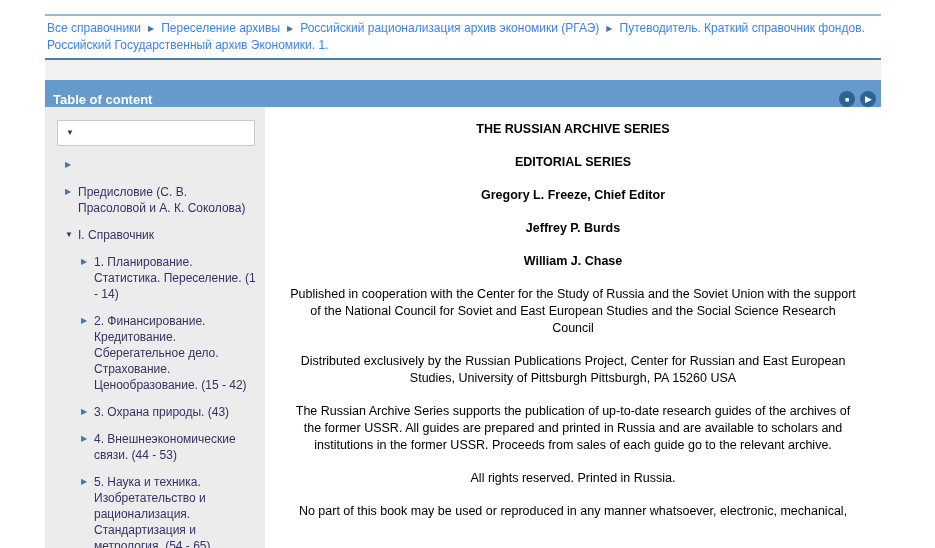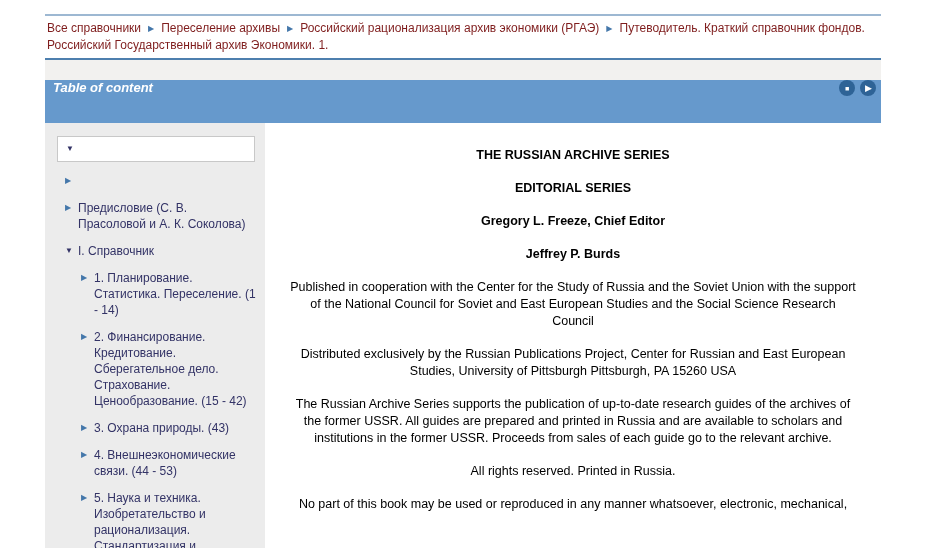--- a/index.html
+++ b/index.html
@@ -20,46 +20,45 @@
     border-top: 2px solid #9db8d2;
   }
   
   .breadcrumb {
     padding: 4px 2px 5px 2px;
     font-size: 12px;
     line-height: 16px;
     color: #336699;
   }
   .breadcrumb a {
-    color: #7f1d1d;
+    color: #3b82f6;
     text-decoration: none;
     cursor: pointer;
   }
   .crumb-sep {
     display: inline-block;
     color: #4477aa;
     font-size: 8px;
     margin: 0 7px;
     vertical-align: 1px;
   }
   .breadcrumb-rule {
     height: 0;
     border-top: 2px solid #4d7fae;
   }
   .pre-bar-strip {
     height: 20px;
     background: #f2f1ef;
   }
   
   .toc-bar {
-    height: 43px;
+    height: 27px;
     background: #6699cc;
     display: flex;
-    align-items: flex-start;
-    font-style: italic;
+    align-items: flex-end;
   }
   .toc-bar .title {
     color: #ffffff;
     font-weight: bold;
     font-size: 13px;
     padding-left: 8px;
     flex: 1;
   }
   .bar-btn {
     width: 16px; height: 16px;
@@ -119,21 +118,21 @@
   .content {
     flex: 1;
     background: #ffffff;
     padding: 12px 25px 0 25px;
     text-align: center;
     color: #000000;
     font-size: 12.5px;
     overflow: hidden;
   }
   .content .block {
-    margin: 12px 0 16px 0;
+    margin: 2px 0 16px 0;
     line-height: 17px;
   }
   .content .heading { font-weight: bold; }
 </style>
 </head>
 <body>
 
 <div class="page">
   <div class="top-rule"></div>
 
@@ -192,20 +191,21 @@
         <span>5. Наука и техника. Изобретательство и рационализация. Стандартизация и метрология. (54 - 65)</span>
       </div>
 
     </div>
 
     <div class="content">
       <div class="block heading">THE RUSSIAN ARCHIVE SERIES</div>
       <div class="block heading">EDITORIAL SERIES</div>
       <div class="block heading">Gregory L. Freeze, Chief Editor</div>
       <div class="block heading">Jeffrey P. Burds</div>
+      <div class="block heading">William J. Chase</div>
       <div class="block">Published in cooperation with the Center for the Study of Russia and the Soviet Union with the support of the National Council for Soviet and East European Studies and the Social Science Research Council</div>
       <div class="block">Distributed exclusively by the Russian Publications Project, Center for Russian and East European Studies, University of Pittsburgh Pittsburgh, PA 15260 USA</div>
       <div class="block">The Russian Archive Series supports the publication of up-to-date research guides of the archives of the former USSR. All guides are prepared and printed in Russia and are available to scholars and institutions in the former USSR. Proceeds from sales of each guide go to the relevant archive.</div>
       <div class="block">All rights reserved. Printed in Russia.</div>
       <div class="block">No part of this book may be used or reproduced in any manner whatsoever, electronic, mechanical,</div>
     </div>
 
   </div>
 </div>
 

